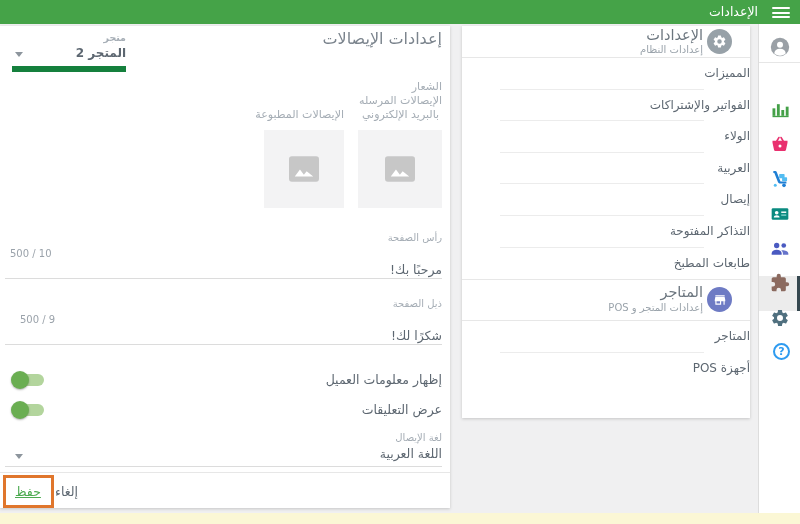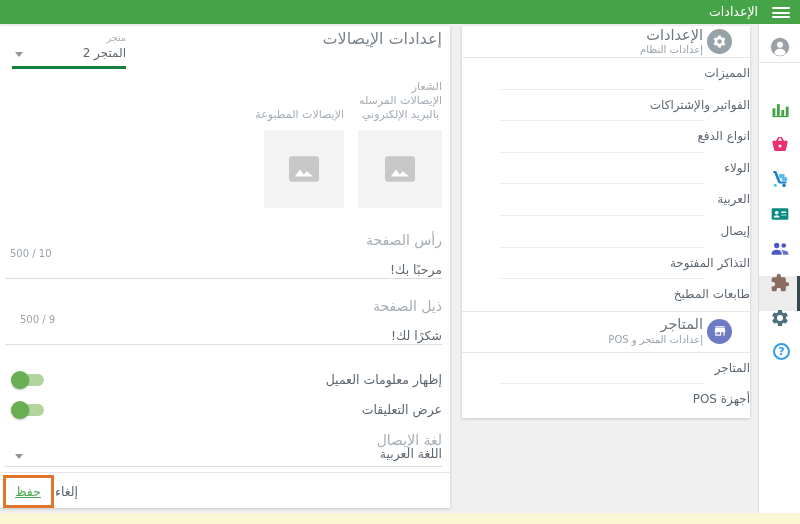--- a/index.html
+++ b/index.html
@@ -43,29 +43,29 @@
   .sec-head.stores .sec-title { top:4px; }
   .sec-head.stores .sec-sub { top:22px; }
   .hr { height:1px; background:#e7e7e7; }
   .mrow { position:relative; height:31.6px; line-height:31.6px; 
           font-size:12px; color:#5d6771; cursor:pointer; }
   .mrow .ins { position:absolute; bottom:0; right:46px; left:38px; height:1px; background:#ececec; }
 
   
   .main-card { top:26px; left:0; width:450px; height:482px; }
   .panel-title { position:absolute; top:3px; right:8px; font-size:16px; color:#7b848d; }
-  .small-label { position:absolute; font-size:14px; color:#a5adb5; }
+  .small-label { position:absolute; font-size:10px; color:#a5adb5; }
   .value-text { position:absolute; font-size:12.5px; color:#5d6771; }
   .counter { position:absolute; font-size:10px; color:#9aa2aa; direction:ltr; }
   .uline { position:absolute; left:5px; right:8px; height:1px; background:#dcdcdc; }
 
   .store-select { position:absolute; top:6px; left:12px; width:114px; cursor:pointer; }
   .store-select .lbl { display:block; text-align:right; font-size:9.5px; color:#a5adb5; }
   .store-select .val { display:block; text-align:right; font-size:12px; color:#5d6771; padding:3px 0 6px 16px; }
-  .store-select { border-bottom:3px solid #15803d; }
+  .store-select { border-bottom:6px solid #15803d;font-weight:bold; }
   .caret { width:0; height:0; border-left:4px solid transparent; border-right:4px solid transparent;
            border-top:5px solid #8d959d; }
   .store-select .caret { position:absolute; left:3px; bottom:9px; }
 
   .ph { position:absolute; top:104px; height:78px; background:#f3f3f4; display:flex;
         align-items:center; justify-content:center; cursor:pointer; }
   .ph.right { right:8px; width:84px; }
   .ph.left { right:106px; width:80px; }
 
   .two-line { line-height:14px; text-align:center;margin-left:36px; }
@@ -192,21 +192,20 @@
             <path d="M19.14 12.94c.04-.3.06-.61.06-.94s-.02-.64-.07-.94l2.03-1.58a.49.49 0 0 0 .12-.61l-1.92-3.32a.49.49 0 0 0-.59-.22l-2.39.96c-.5-.38-1.03-.7-1.62-.94l-.36-2.54a.48.48 0 0 0-.48-.41h-3.84c-.24 0-.43.17-.47.41l-.36 2.54c-.59.24-1.13.57-1.62.94l-2.39-.96a.49.49 0 0 0-.59.22L2.74 8.87c-.12.21-.08.47.12.61l2.03 1.58c-.05.3-.09.63-.09.94s.02.64.07.94l-2.03 1.58a.49.49 0 0 0-.12.61l1.92 3.32c.12.22.37.29.59.22l2.39-.96c.5.38 1.03.7 1.62.94l.36 2.54c.05.24.24.41.48.41h3.84c.24 0 .44-.17.47-.41l.36-2.54c.59-.24 1.13-.56 1.62-.94l2.39.96c.22.08.47 0 .59-.22l1.92-3.32c.12-.22.07-.47-.12-.61l-2.01-1.58zM12 15.6a3.6 3.6 0 1 1 0-7.2 3.6 3.6 0 0 1 0 7.2z" fill="#fff"></path>
           </svg>
       </div>
       <div class="sec-title">الإعدادات</div>
       <div class="sec-sub">إعدادات النظام</div>
     </div>
     <div class="hr"></div>
 
     <div class="mrow"><span>المميزات</span><i class="ins"></i></div>
     <div class="mrow"><span>الفواتير والإشتراكات</span><i class="ins"></i></div>
-    <div class="mrow"><span>انواع الدفع</span><i class="ins"></i></div>
     <div class="mrow"><span>الولاء</span><i class="ins"></i></div>
     <div class="mrow"><span>العربية</span><i class="ins"></i></div>
     <div class="mrow"><span>إيصال</span><i class="ins"></i></div>
     <div class="mrow"><span>التذاكر المفتوحة</span><i class="ins"></i></div>
     <div class="mrow"><span>طابعات المطبخ</span></div>
 
     <div class="hr"></div>
     <div class="sec-head stores">
       <div class="sec-circle indigo">
         <svg width="14" height="14" viewBox="0 0 24 24">

